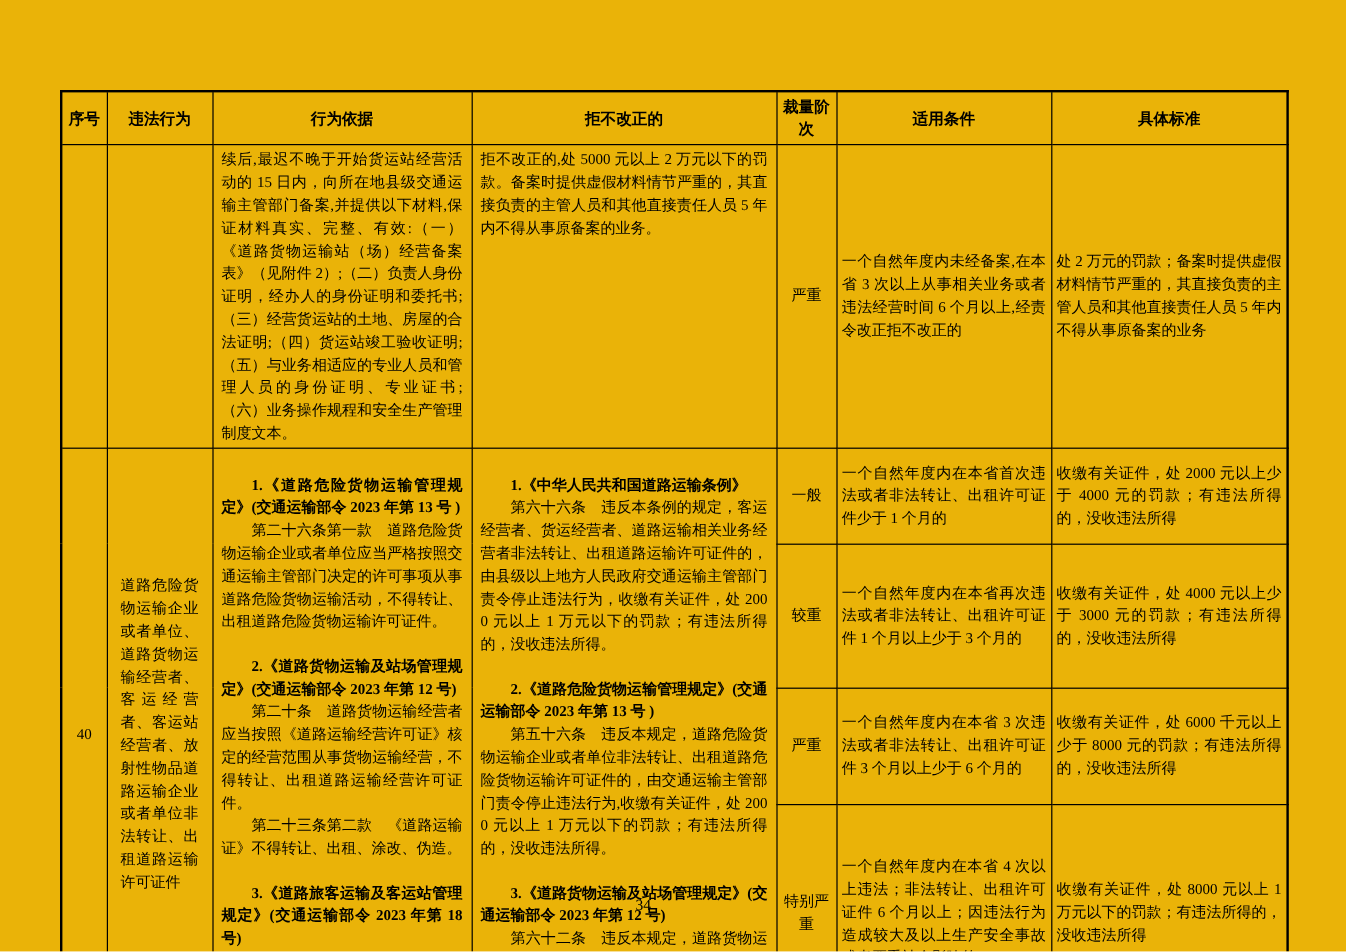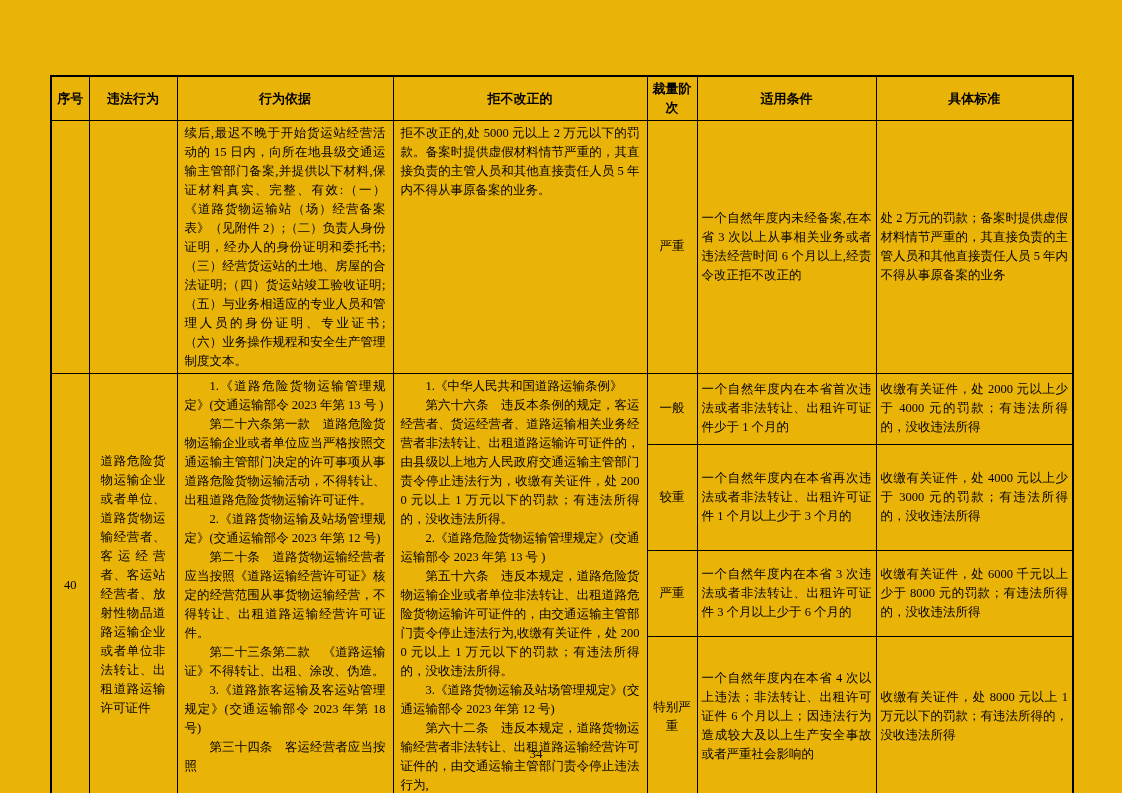--- a/index.html
+++ b/index.html
@@ -30,21 +30,21 @@
   tr.r40-s0{height:59px;}
   tr.r40-s1{height:93px;}
   tr.r40-s2{height:75px;}
   tr.r40-s3{height:140px;}
 
   td.c-serial{text-align:center;}
   td.c-violation{padding:2px 11px;text-align:justify;vertical-align:middle;}
   td.c-basis{vertical-align:top;padding:3px 7px 2px 7px;}
   .para{text-align:justify;text-indent:2em;}
   .para.noindent{text-indent:0;}
-  .para.bold{font-weight:normal;}
+  .para.bold{font-weight:bold;margin-top:18px;}
   td.c-level{text-align:center;padding:12px 5px;}
   td.c-cond,td.c-std{padding:2px 4px;text-align:justify;}
 
   .page-num{
     position:absolute;left:0;top:746px;width:1072px;
     text-align:center;font-size:13px;
   }
 </style>
 </head>
 <body>

